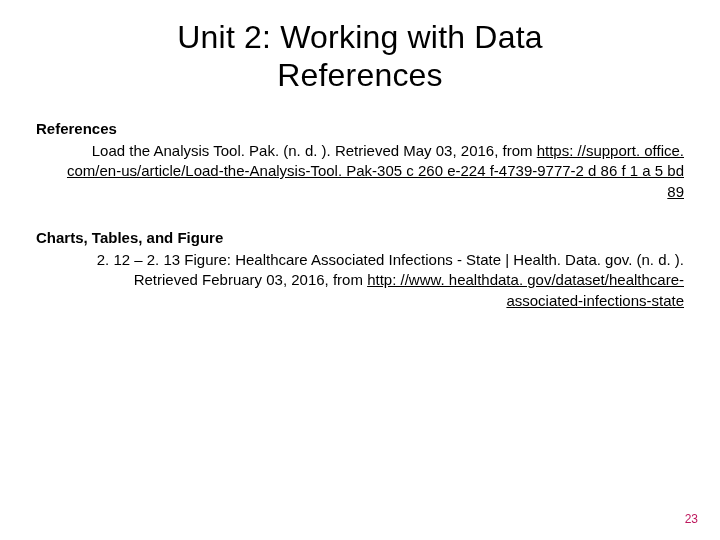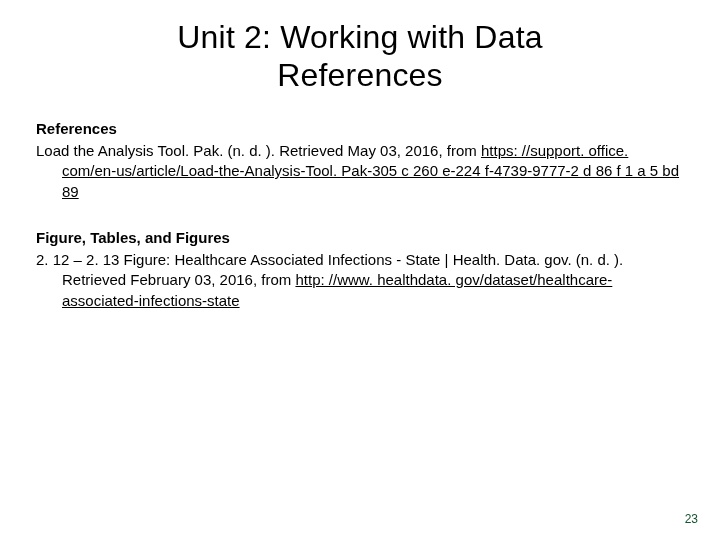--- a/index.html
+++ b/index.html
@@ -34,54 +34,55 @@
     font-size: 15px;
     margin: 0 0 2px 0;
     line-height: 1.35;
   }
   .para {
     font-size: 15px;
     line-height: 1.35;
     margin: 0 0 2px 0;
     padding-left: 26px;
     text-indent: -26px;
+    text-align: right;
   }
   .block {
     margin-bottom: 26px;
   }
   .link {
     text-decoration: underline;
     color: #000;
   }
   .page-num {
     position: absolute;
     right: 22px;
     bottom: 14px;
     font-size: 12px;
-    color: #14532d;
+    color: #be185d;
   }
 </style>
 </head>
 <body>
 
 <div class="slide">
 
   <h1 class="title">
     <span>Unit 2: Working with Data</span><br>
     <span>References</span>
   </h1>
 
   <div class="block">
     <p class="heading">References</p>
     <p class="para">
       <span>Load the Analysis Tool. Pak. (n. d. ). Retrieved May 03, 2016, from </span><span class="link">https: //support. office. com/en-us/article/Load-the-Analysis-Tool. Pak-305 c 260 e-224 f-4739-9777-2 d 86 f 1 a 5 bd 89</span>
     </p>
   </div>
 
   <div class="block">
-    <p class="heading">Figure, Tables, and Figures</p>
+    <p class="heading">Charts, Tables, and Figure</p>
     <p class="para">
       <span>2. 12 – 2. 13 Figure: Healthcare Associated Infections - State | Health. Data. gov. (n. d. ). Retrieved February 03, 2016, from </span><span class="link">http: //www. healthdata. gov/dataset/healthcare-associated-infections-state</span>
     </p>
   </div>
 
   <div class="page-num">23</div>
 </div>
 
 </body></html>

